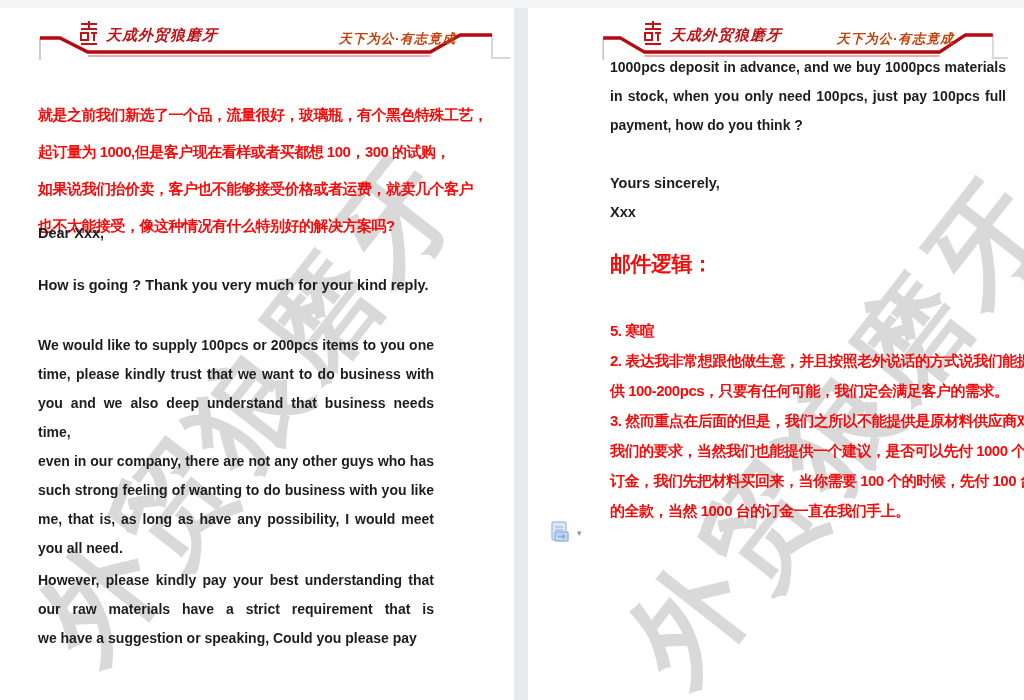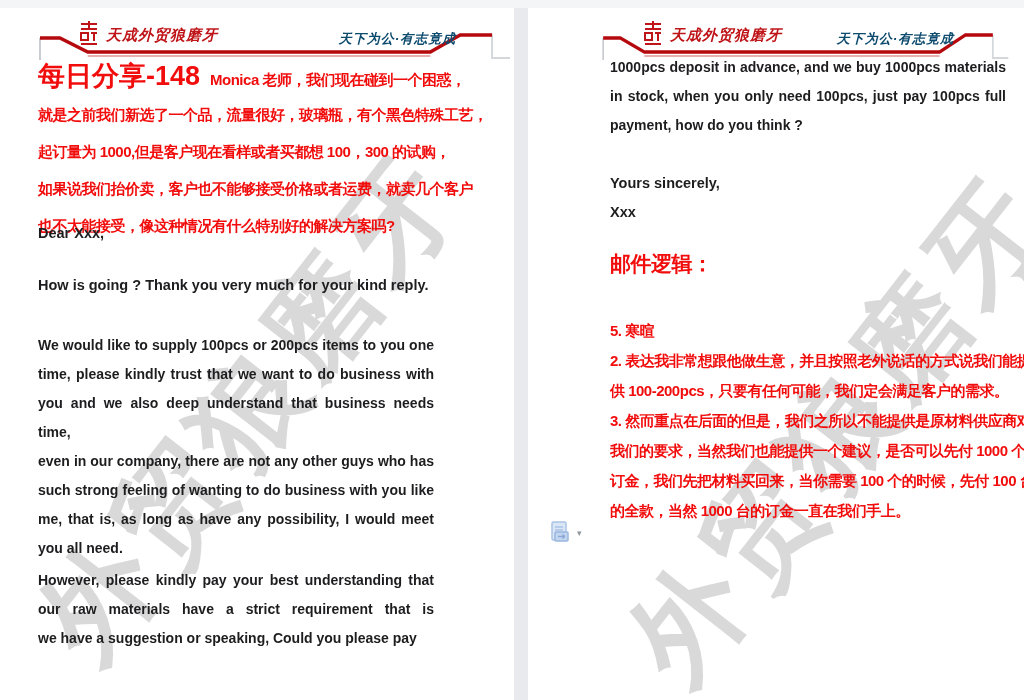--- a/index.html
+++ b/index.html
@@ -23,21 +23,21 @@
 
   
   .header{position:absolute;top:18px;height:46px;z-index:2;}
   .page.left .header{left:34px;width:478px;}
   .page.right .header{left:70px;width:412px;}
   .ribbon{position:absolute;left:0;top:0;width:100%;height:46px;}
   .seal{position:absolute;left:44px;top:2px;width:22px;height:28px;}
   .brand{position:absolute;left:72px;top:8px;font-size:15px;font-weight:bold;
     font-style:italic;color:#bf1418;letter-spacing:1px;white-space:nowrap;text-align:center;}
   .slogan{position:absolute;right:56px;top:12px;font-size:13px;font-weight:bold;
-    font-style:italic;color:#0c4a6e;letter-spacing:1px;white-space:nowrap;}
+    font-style:italic;color:#c2410c;letter-spacing:1px;white-space:nowrap;}
 
   
   .red{color:#f20d0d;font-weight:bold;}
   .blk{color:#1d1d1f;font-weight:bold;}
   .abs{position:absolute;z-index:3;}
   .line{display:block;}
 
   #title-row{left:38px;top:58px;white-space:nowrap;}
   .title-big{font-size:27px;letter-spacing:0px;}
   .title-inline{font-size:15px;margin-left:10px;letter-spacing:-0.5px;}
@@ -86,23 +86,20 @@
         <rect x="3" y="13" width="7" height="7"></rect>
         <path d="M13 13 H19"></path>
           <path d="M16 13 V21"></path>
           <path d="M3 24 H19"></path>
       </g>
     </svg>
     <span class="brand">天成外贸狼磨牙</span>
     <span class="slogan">天下为公·有志竟成</span>
   </div>
 
-  <div class="abs red" id="title-row">
-    <span class="title-big">每日分享-148</span><span class="title-inline">Monica 老师，我们现在碰到一个困惑，</span>
-  </div>
 
   <div class="abs red" id="red-block">
       <div class="line">就是之前我们新选了一个品，流量很好，玻璃瓶，有个黑色特殊工艺，</div>
       <div class="line">起订量为 1000,但是客户现在看样或者买都想 100，300 的试购，</div>
       <div class="line">如果说我们抬价卖，客户也不能够接受价格或者运费，就卖几个客户</div>
       <div class="line">也不太能接受，像这种情况有什么特别好的解决方案吗?</div>
     </div>
 
   <div class="abs blk" id="salutation">Dear Xxx,</div>
 

